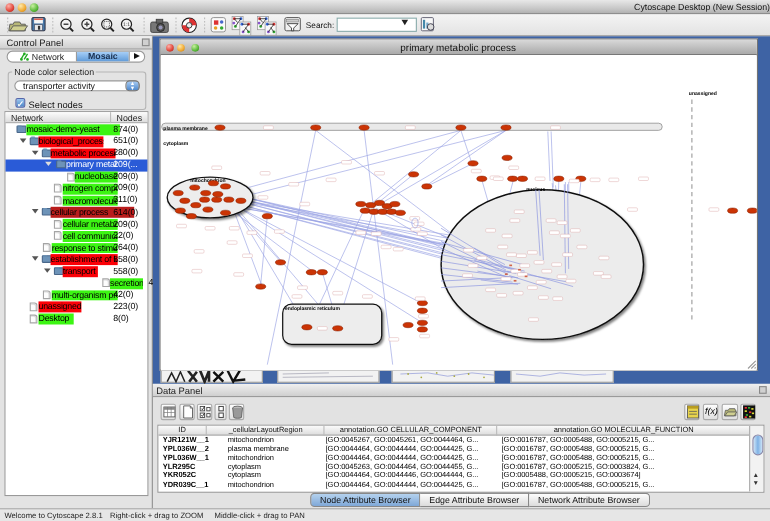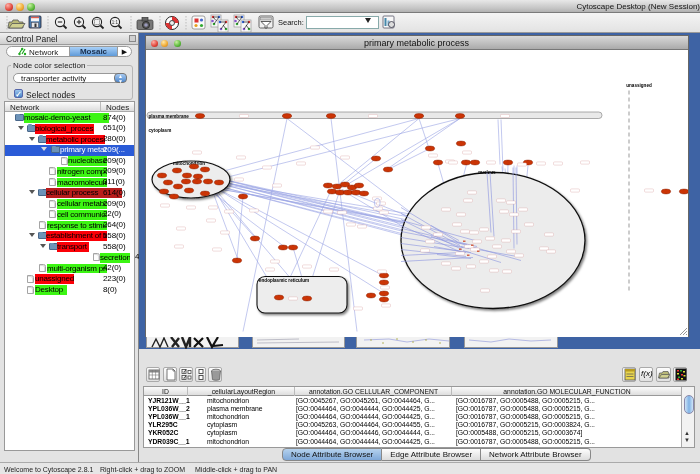--- a/index.html
+++ b/index.html
@@ -573,20 +573,21 @@
 <rect x="340.5" y="109.9" width="9" height="3.2" rx="1" fill="#fff" stroke="#dfb0b0" stroke-width="0.45"></rect>
 <rect x="390.5" y="110.9" width="9" height="3.2" rx="1" fill="#fff" stroke="#dfb0b0" stroke-width="0.45"></rect>
 <rect x="407.5" y="110.9" width="9" height="3.2" rx="1" fill="#fff" stroke="#dfb0b0" stroke-width="0.45"></rect>
 <path d="M229.0,154.5 c -3,-8 6,-10 5,-2 c -0.5,4 -3,5 -5,2" stroke="#9aa3e4" stroke-width="0.7" fill="none" opacity="0.9"></path>
 <path d="M534,284 L541,277 M537,284 L541,280 M540,284 L541,283" stroke="#999" stroke-width="1" fill="none"></path>
         </svg>
     </div>
   </div>
 
   <div id="datapanel" class="abs">
+    <div id="dptitle" class="abs">Data Panel<span style="position:absolute;right:3px;top:2px;width:7px;height:7px;border:1px solid #888;background:#d0d0d0;"></span></div>
     <div id="dpicons">
         <div class="dpbtn" style="left:7px;width:14px;">
           <svg width="12" height="13" style="position:absolute;left:0.5px;top:0px;">
             <rect x="1" y="2" width="10" height="9" fill="#fff" stroke="#555" stroke-width="0.8"></rect>
             <rect x="1" y="2" width="10" height="2.5" fill="#888"></rect>
             <line x1="1" y1="7" x2="11" y2="7" stroke="#777" stroke-width="0.6"></line>
             <line x1="4.3" y1="2" x2="4.3" y2="11" stroke="#777" stroke-width="0.6"></line>
             <line x1="7.6" y1="2" x2="7.6" y2="11" stroke="#777" stroke-width="0.6"></line>
           </svg>
         </div>

